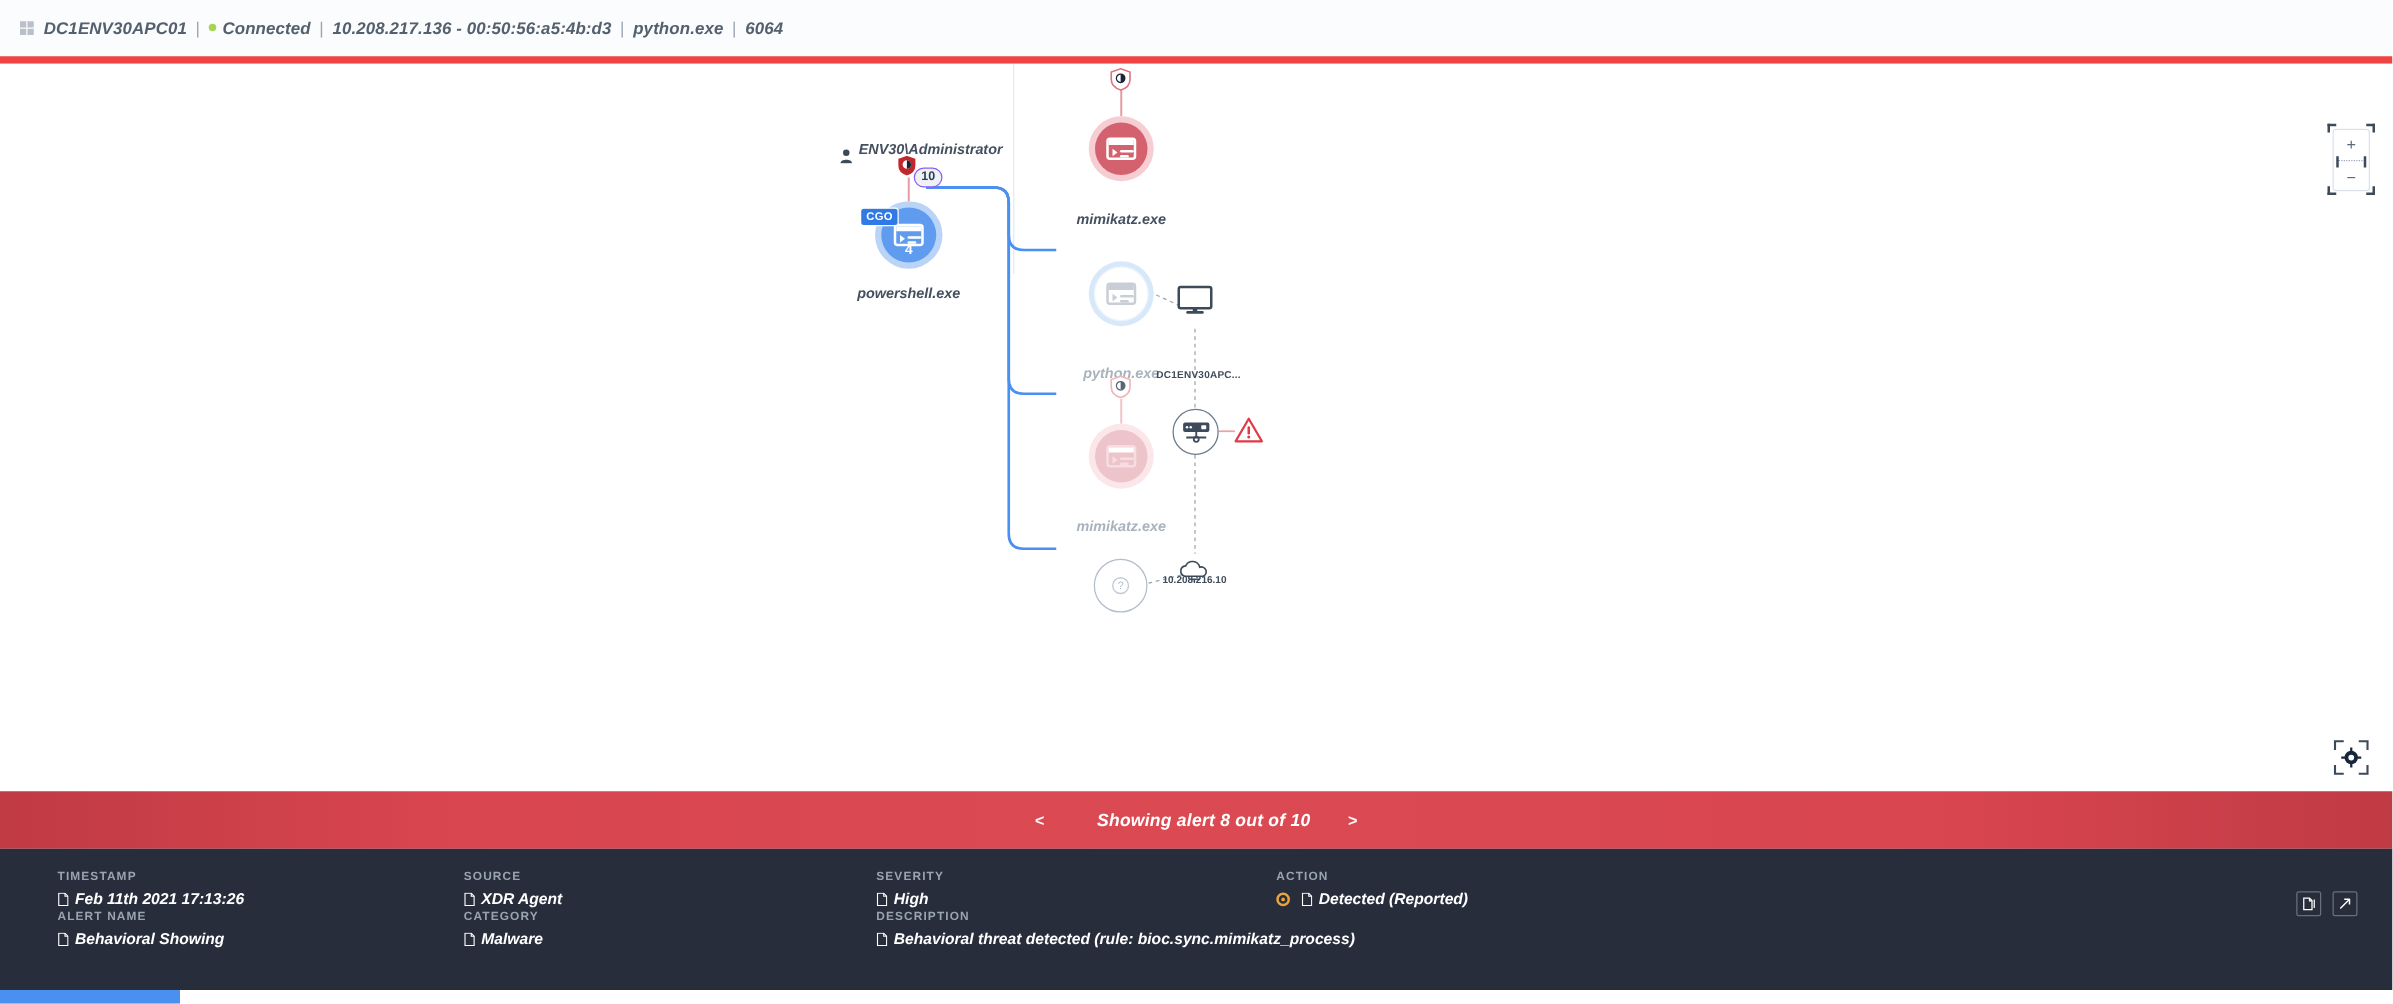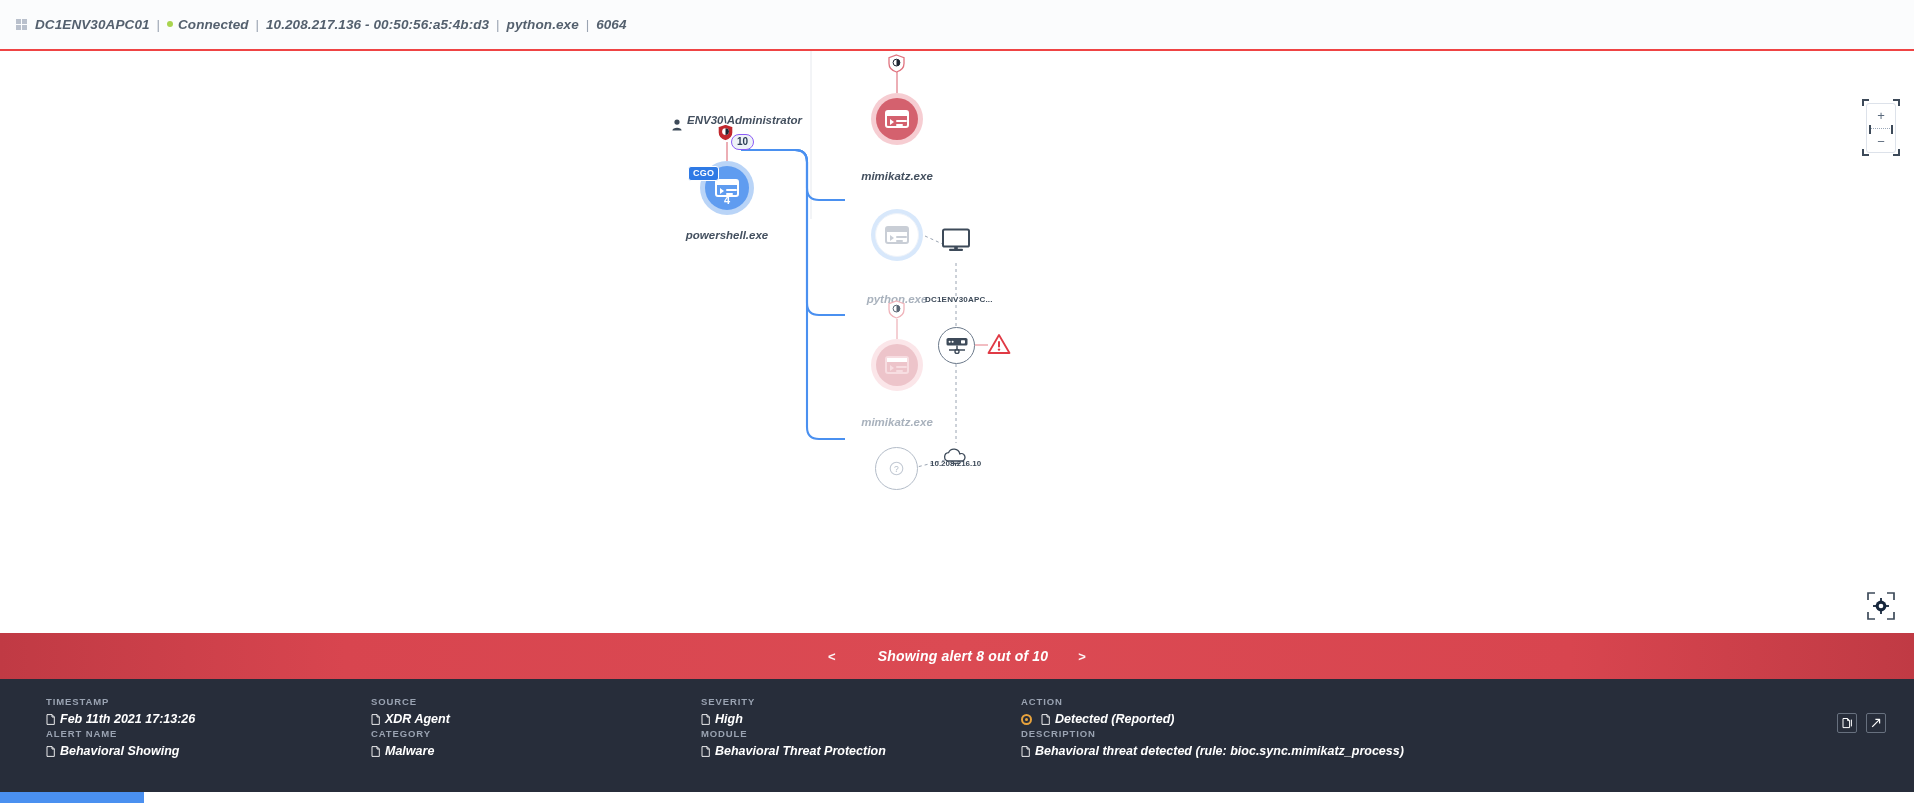--- a/index.html
+++ b/index.html
@@ -9,21 +9,21 @@
     background: #ffffff;
     overflow: hidden;
   }
   #app { position: relative; width: 1914px; height: 803px; }
 
   
   .topbar {
     position: absolute; top: 0; left: 0;
     width: 1914px; height: 51px;
     background: #fbfcfd;
-    border-bottom: 2px solid #ef4444;
+    border-bottom: 6px solid #ef4444;
     display: flex; align-items: center;
     padding-left: 16px;
   }
   .topbar .grid-icon {
     width: 11px; height: 11px; margin-right: 8px;
     display: grid; grid-template-columns: 1fr 1fr; grid-template-rows: 1fr 1fr;
     gap: 1.5px; flex: none;
   }
   .topbar .grid-icon i { background: #b9c0cc; display:block; }
   .topbar-text {
@@ -440,30 +440,20 @@
         <div class="fld-label">CATEGORY</div>
         <div class="fld-val">
           <svg class="doc-ic" viewBox="0 0 9 11">
             <path d="M1 .6 H6 L8.3 2.9 V10.4 H1 Z" fill="none" stroke="#ffffff" stroke-width=".9"></path>
             <path d="M6 .6 V3 H8.3" fill="none" stroke="#ffffff" stroke-width=".9"></path>
           </svg>
           <span>Malware</span>
         </div>
       </div>
 
-      <div>
-        <div class="fld-label">MODULE</div>
-        <div class="fld-val">
-          <svg class="doc-ic" viewBox="0 0 9 11">
-            <path d="M1 .6 H6 L8.3 2.9 V10.4 H1 Z" fill="none" stroke="#ffffff" stroke-width=".9"></path>
-            <path d="M6 .6 V3 H8.3" fill="none" stroke="#ffffff" stroke-width=".9"></path>
-          </svg>
-          <span>Behavioral Threat Protection</span>
-        </div>
-      </div>
 
       <div>
         <div class="fld-label">DESCRIPTION</div>
         <div class="fld-val">
           <svg class="doc-ic" viewBox="0 0 9 11">
             <path d="M1 .6 H6 L8.3 2.9 V10.4 H1 Z" fill="none" stroke="#ffffff" stroke-width=".9"></path>
             <path d="M6 .6 V3 H8.3" fill="none" stroke="#ffffff" stroke-width=".9"></path>
           </svg>
           <span>Behavioral threat detected (rule: bioc.sync.mimikatz_process)</span>
         </div>

